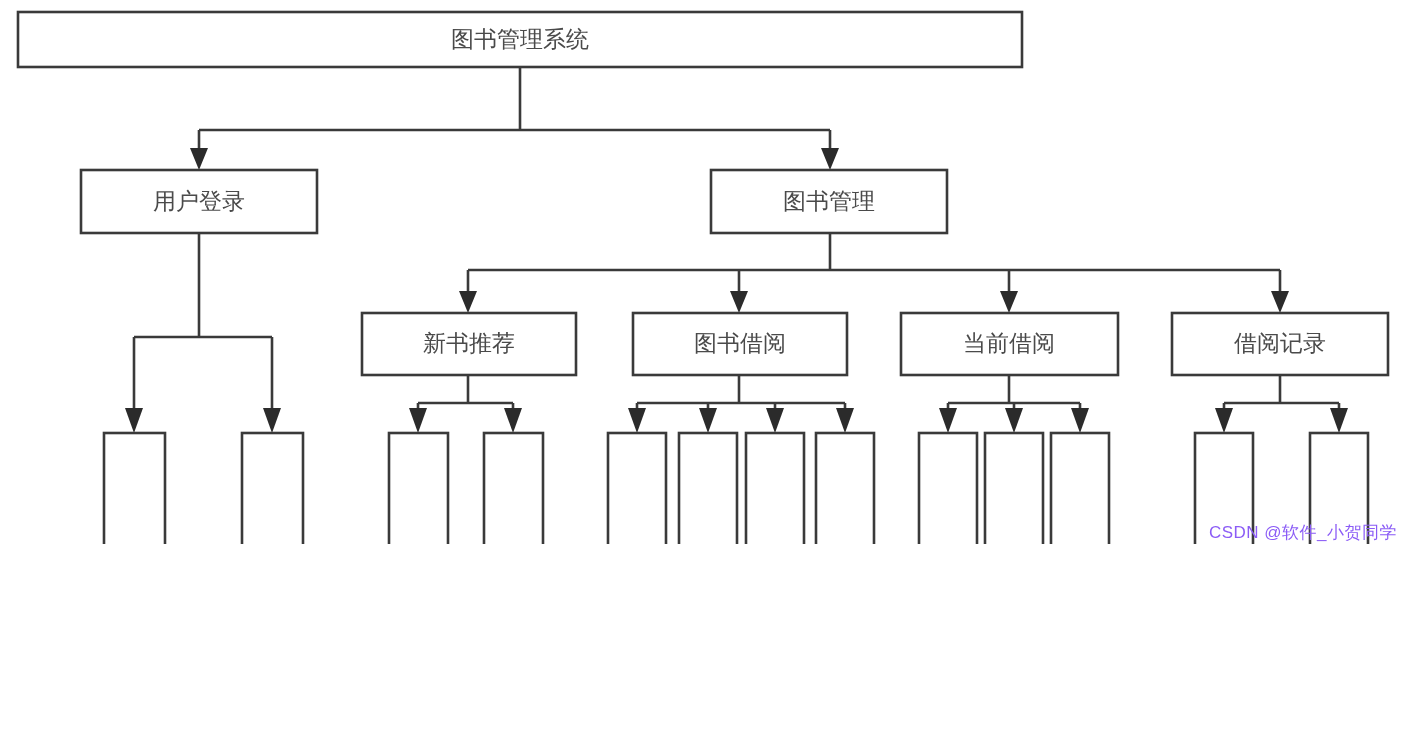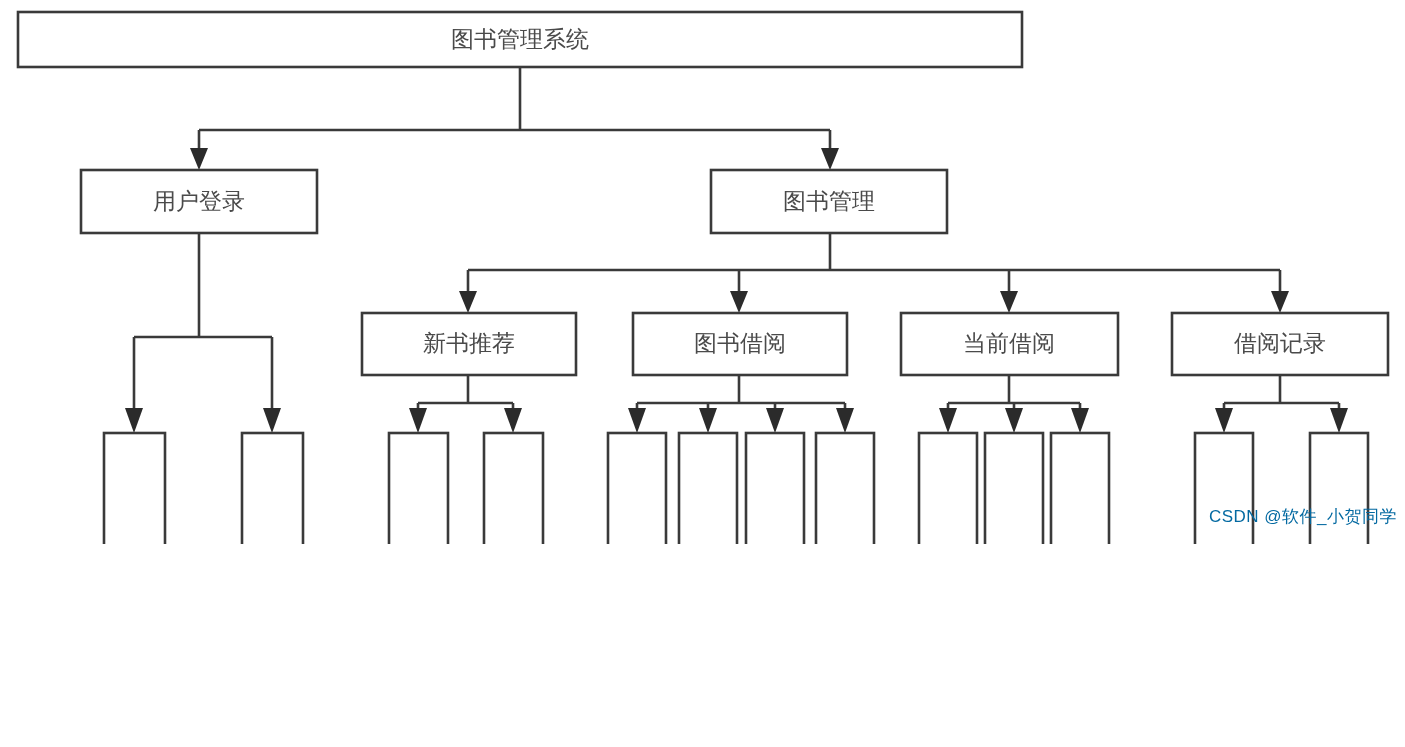--- a/index.html
+++ b/index.html
@@ -58,23 +58,23 @@
     line-height: 1.12;
     color: #4a4a4a;
     letter-spacing: 1px;
     white-space: nowrap;
     pointer-events: none;
     font-family: "Liberation Sans", "DejaVu Sans", sans-serif;
   }
   .watermark {
     position: absolute;
     right: 8px;
-    bottom: 16px;
+    bottom: 0;
     font-size: 17px;
-    color: #0369a1;
+    color: #8b5cf6;
     font-family: "Liberation Sans", "DejaVu Sans", sans-serif;
     letter-spacing: 0.5px;
     white-space: nowrap;
   }
 </style>
 </head>
 <body>
 
 <div id="diagram-root">
 

